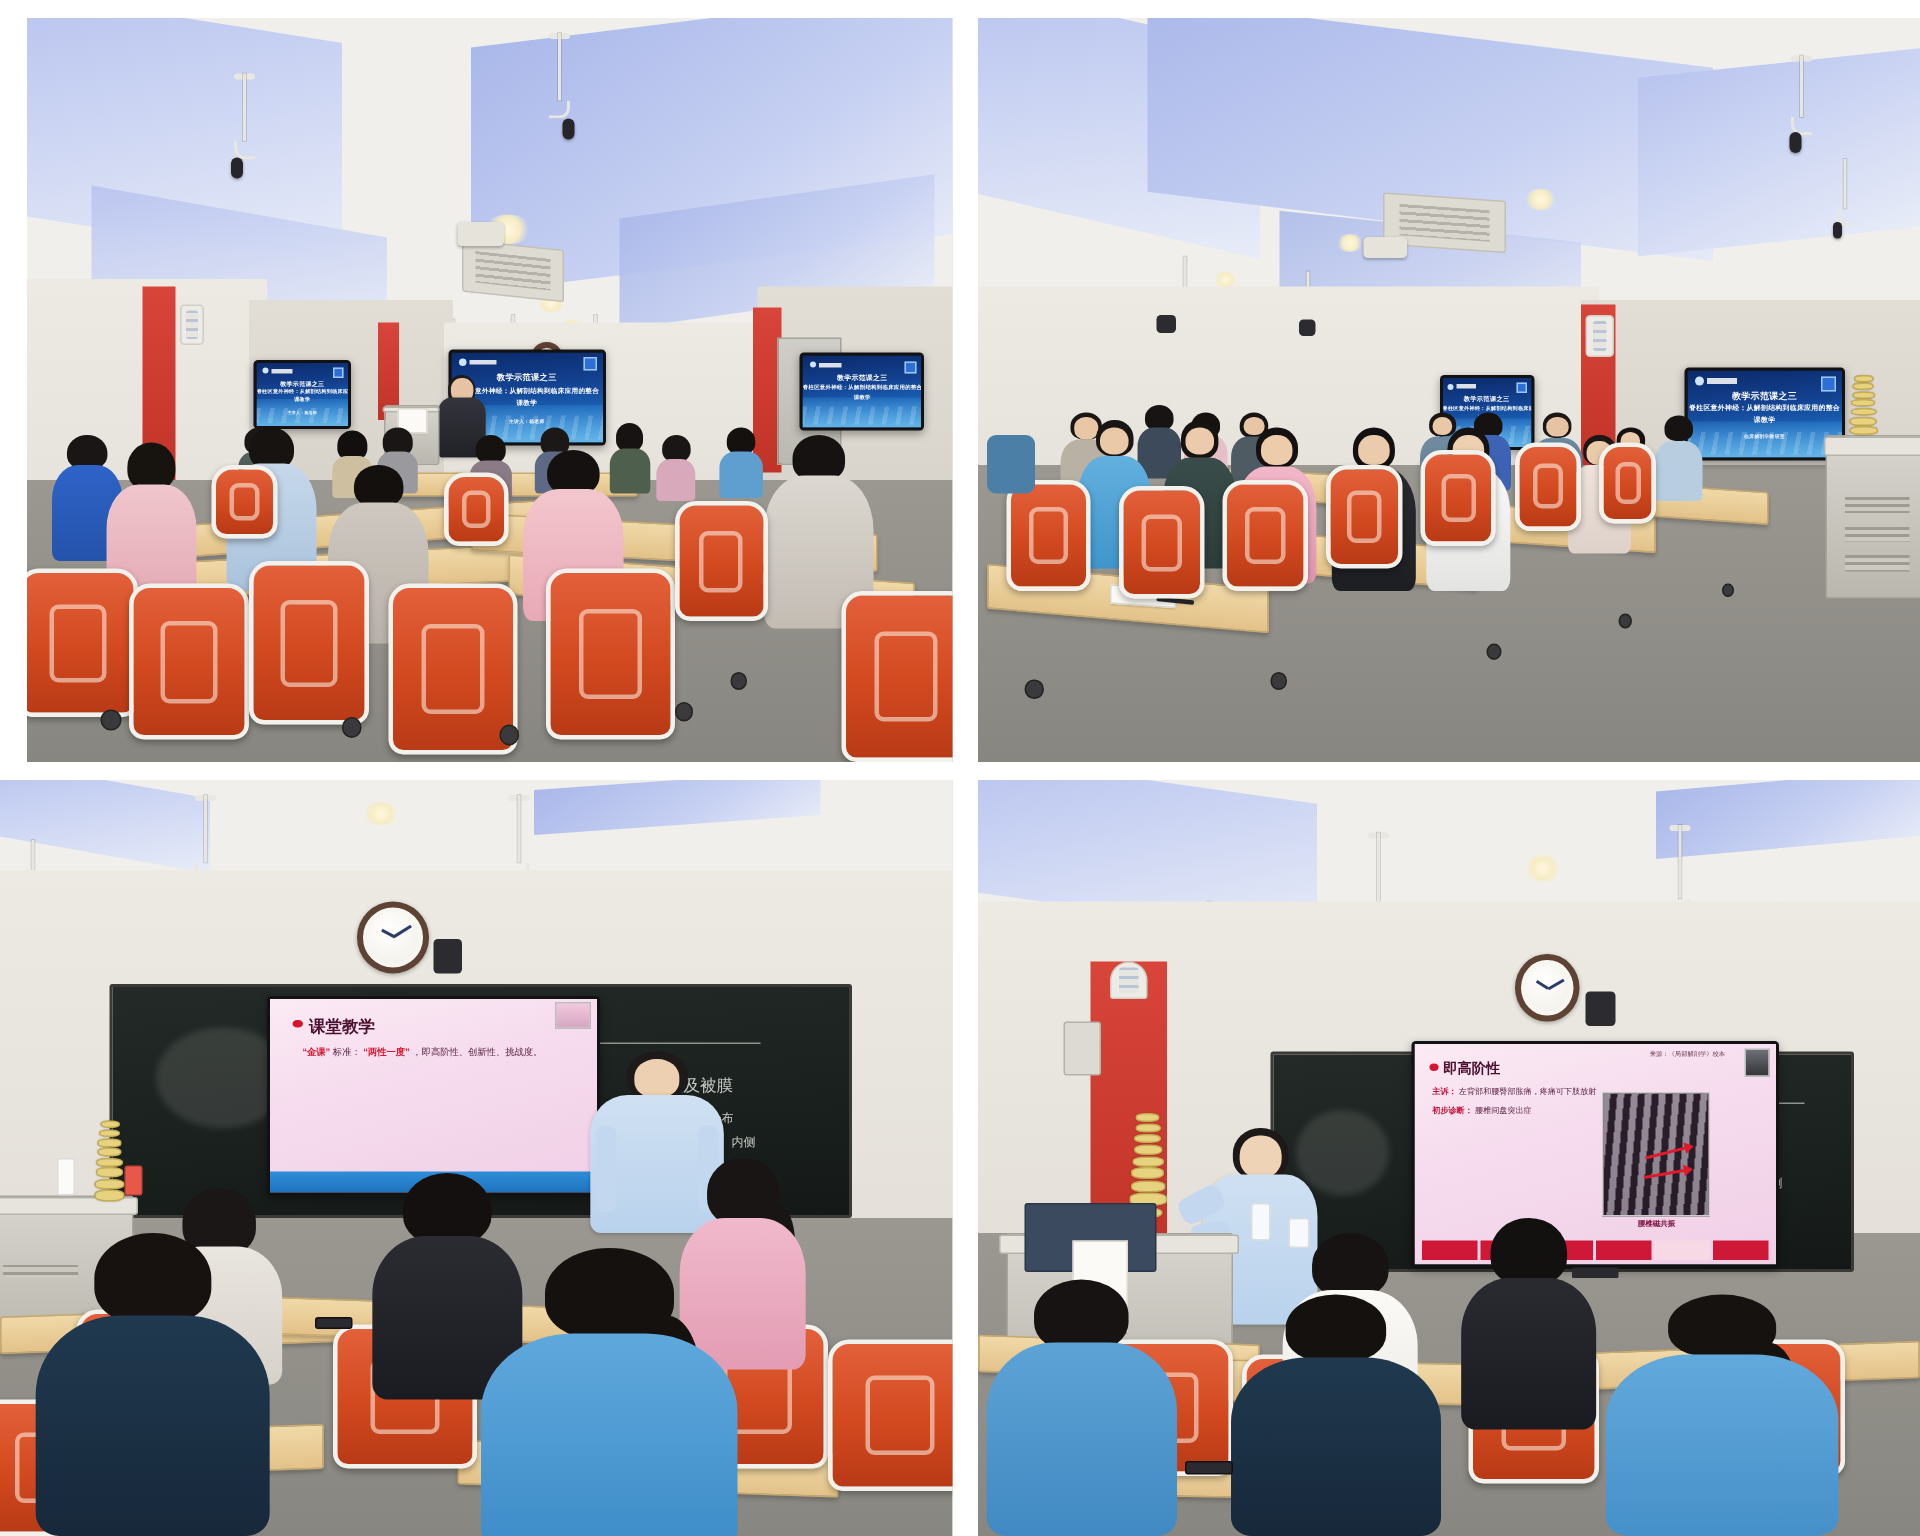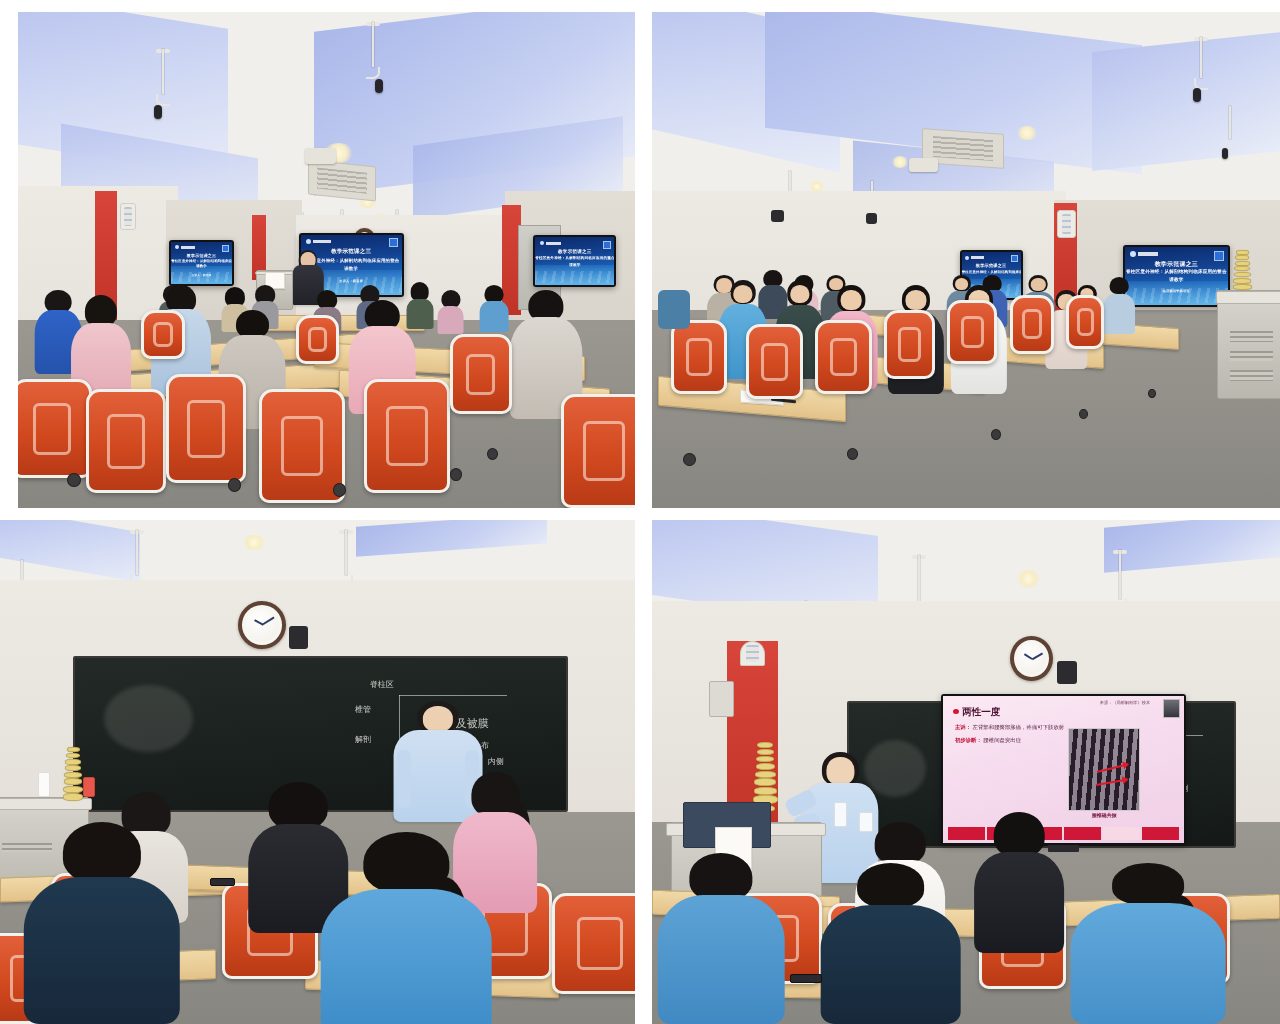--- a/index.html
+++ b/index.html
@@ -650,20 +650,36 @@
         <div class="chalk-line" style="left:66%;top:24%;width:1px;height:36%;"></div>
         <div class="chalk" style="left:60%;top:14%;font-size:8px;">脊柱区</div>
         <div class="chalk" style="left:57%;top:30%;font-size:8px;">椎管</div>
         <div class="chalk" style="left:73%;top:38%;font-size:11px;">脊髓及被膜</div>
         <div class="chalk" style="left:57%;top:50%;font-size:8px;">解剖</div>
         <div class="chalk" style="left:70%;top:58%;font-size:8px;">神经根</div>
         <div class="chalk" style="left:81%;top:54%;font-size:8px;">分布</div>
         <div class="chalk" style="left:84%;top:64%;font-size:8px;">内侧</div>
       </div>
 
+      <div class="tv" style="left:28%;top:28.5%;width:35%;height:26.5%;">
+        <div class="panel">
+          <div class="slide-pink">
+            <div class="thumb" style="right:2%;top:2%;width:11%;height:14%;background:linear-gradient(180deg,#f3c9de,#d5a6c2);"></div>
+            <div class="bullet" style="left:7%;top:11%;width:3.2%;height:4.2%;"></div>
+            <div class="h1" style="left:12%;top:9%;font-size:11px;">课堂教学</div>
+            <div class="row" style="left:10%;top:24%;font-size:6.2px;">
+              <span class="hl">“金课”</span>
+              <span>标准：</span>
+              <span class="hl">“两性一度”</span>
+              <span>，即高阶性、创新性、挑战度。</span>
+            </div>
+            <div class="bluebar"></div>
+          </div>
+        </div>
+      </div>
       <div class="tv-stand" style="left:43%;top:55%;width:5%;height:1.4%;"></div>
 
       <div class="podium" style="left:-2%;top:55%;width:16%;height:20%;">
         <div class="top"></div>
         <div class="vent" style="left:14%;top:45%;width:50%;height:9%;"></div>
       </div>
       <div class="spine" style="left:9.5%;top:45%;width:4%;height:11%;">
         <i style="left:26%;top:0%;width:50%;height:10%;"></i>
         <i style="left:22%;top:11%;width:56%;height:10%;"></i>
         <i style="left:20%;top:22%;width:60%;height:10%;"></i>
@@ -784,21 +800,21 @@
         <div class="chalk" style="left:82%;top:40%;font-size:8px;">内侧</div>
         <div class="chalk" style="left:84%;top:56%;font-size:8px;">外侧</div>
       </div>
 
       <div class="tv" style="left:46%;top:34.5%;width:39%;height:30%;">
         <div class="panel">
           <div class="slide-pink">
             <div class="row" style="right:14%;top:3%;font-size:4.2px;color:#6c3a58;">来源：《局部解剖学》校本</div>
             <div class="thumb" style="right:1.5%;top:2%;width:7%;height:13%;background:linear-gradient(180deg,#6f6f78,#34343a);"></div>
             <div class="bullet" style="left:4%;top:9%;width:2.6%;height:3.6%;"></div>
-            <div class="h1" style="left:8%;top:7%;font-size:9.5px;">两性一度</div>
+            <div class="h1" style="left:8%;top:7%;font-size:9.5px;">即高阶性</div>
 
             <div class="row" style="left:5%;top:19%;font-size:5.4px;">
               <span class="lbl">主诉：</span>
               <span>左背部和腰臀部胀痛，疼痛可下肢放射</span>
             </div>
             <div class="row" style="left:5%;top:28%;font-size:5.4px;">
               <span class="lbl">初步诊断：</span>
               <span>腰椎间盘突出症</span>
             </div>
 

